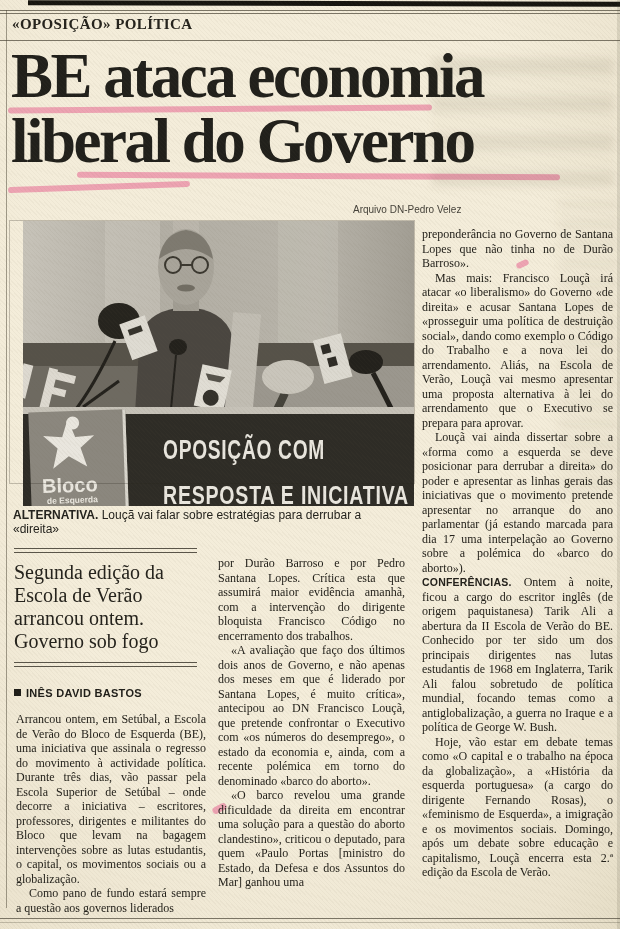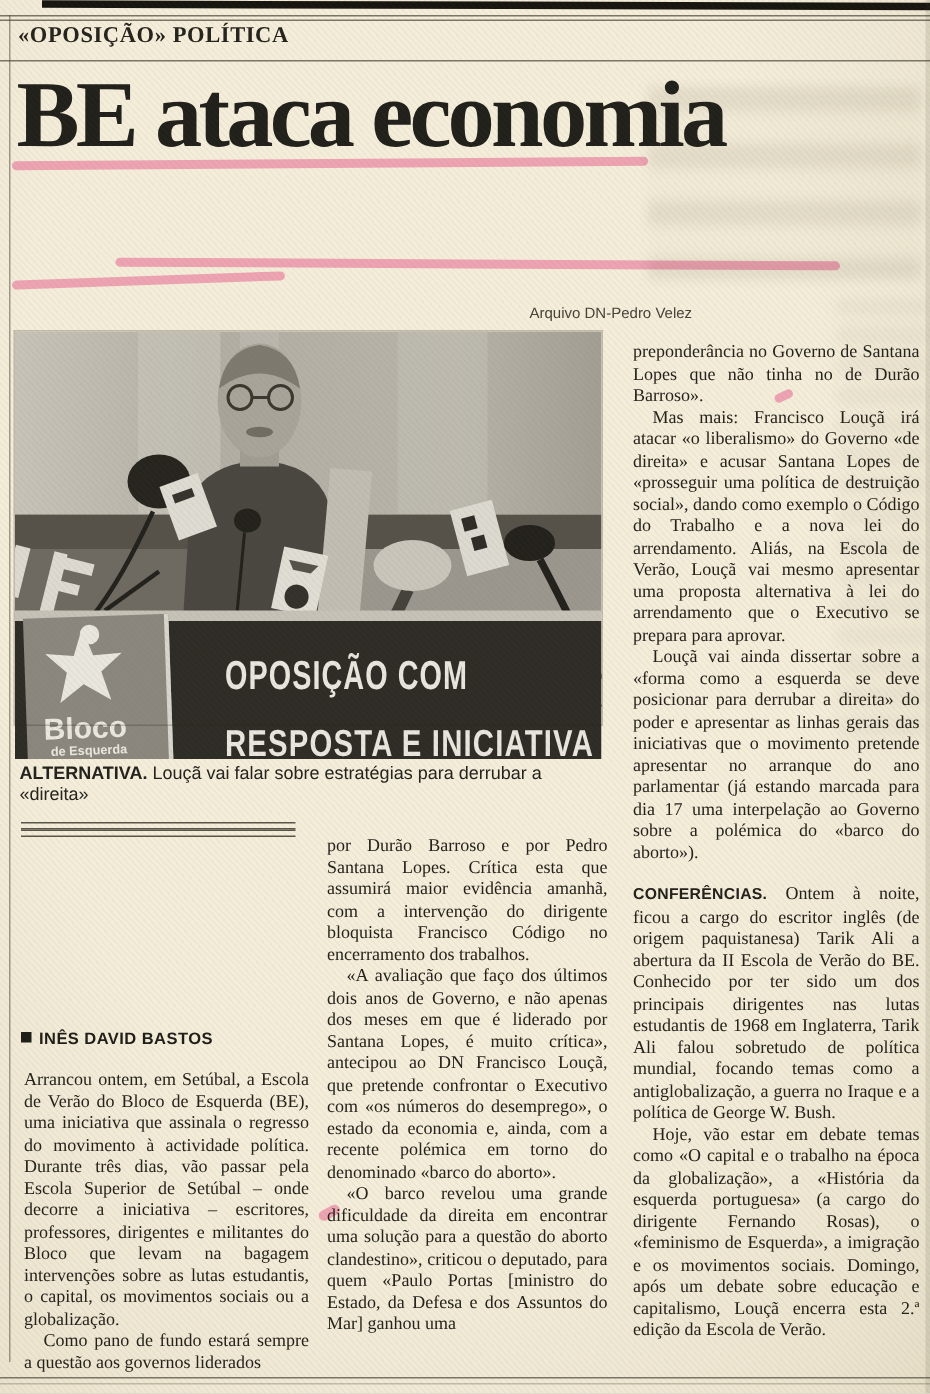--- a/index.html
+++ b/index.html
@@ -25,38 +25,38 @@
             letter-spacing:-2.5px;color:#21201b;white-space:nowrap;}
   .headline span{display:block;}
   .hl-mark{position:absolute;height:6px;border-radius:4px;background:#f47fb5;opacity:.62;mix-blend-mode:multiply;}
   .m1{left:8px;top:106px;width:424px;transform:rotate(-.4deg);}
   .m2{left:77px;top:173px;width:483px;transform:rotate(.3deg);}
   .m3{left:8px;top:184px;width:182px;transform:rotate(-2deg);}
   .m4{left:516px;top:261px;width:13px;height:6px;transform:rotate(-25deg);}
   .m5{left:212px;top:805px;width:15px;height:7px;transform:rotate(-28deg);}
   
   .credit{position:absolute;left:311px;top:204px;font-family:"Liberation Sans",sans-serif;font-size:10px;color:#45423a;margin-left:42px;}
-  .photo{position:absolute;left:10px;top:221px;width:391px;height:262px;outline:1px solid rgba(40,36,26,.25);}
+  .photo{position:absolute;left:10px;top:221px;width:391px;height:262px;outline:1px solid rgba(40,36,26,.25);padding-left:13px;}
   .caption{position:absolute;left:13px;top:508px;width:392px;font-family:"Liberation Sans",sans-serif;
            font-size:12px;color:#23221d;}
   .caption b{font-weight:bold;}
   
   .standfirst{position:absolute;left:14px;top:548px;width:183px;}
   .dbl{height:3px;border-top:1px solid #5a5549;border-bottom:1px solid #5a5549;}
   .sf-lines{margin:8px 0 9px 0;font-size:20px;line-height:23px;color:#24221c;}
   .sf-lines span{display:block;white-space:nowrap;}
   
   .byline{position:absolute;left:14px;top:687px;font-family:Liberation Sans, sans-serif;
           font-weight:bold;font-size:11px;letter-spacing:.3px;color:#1e1d18;}
   .byline .sq{display:inline-block;width:7px;height:7px;background:#1e1d18;margin-right:5px;transform:translateY(-1px);}
   
   .col{position:absolute;font-size:12px;line-height:14.5px;text-align:justify;color:#23211b;overflow:hidden;}
   .col p{margin:0;}
   .col p.ind{text-indent:13px;}
-  .col p.sect{margin-top:13px;}
+  .col p.sect{}
   .lead-in{font-family:"Liberation Sans",sans-serif;font-weight:bold;font-size:10.5px;letter-spacing:.2px;}
   .col-left{left:16px;top:712px;width:190px;height:206px;}
   .col-mid{left:218px;top:556px;width:187px;height:354px;}
   .col-right{left:422px;top:227px;width:191px;height:683px;}
   .grain{position:absolute;inset:0;pointer-events:none;opacity:.05;
          background:repeating-linear-gradient(47deg, #6b604a 0 1px, transparent 1px 3px);}
 </style>
 </head>
 <body>
 
@@ -70,20 +70,21 @@
   <div class="rule" style="top:922px;opacity:.4"></div>
   <div class="left-edge"></div>
   <div class="right-shade"></div>
   <div class="ghost g1"></div>
   <div class="ghost g2"></div>
 
   <div class="kicker">«OPOSIÇÃO» POLÍTICA</div>
 
   <h1 class="headline" style="margin:0">
     <span>BE ataca economia</span>
+    <span>liberal do Governo</span>
   </h1>
   <div class="hl-mark m1"></div>
   <div class="hl-mark m2"></div>
   <div class="hl-mark m3"></div>
   <div class="hl-mark m4"></div>
   <div class="hl-mark m5"></div>
 
   <div class="credit">Arquivo DN-Pedro Velez</div>
 
   <div class="photo">
@@ -174,20 +175,26 @@
       </g>
     </svg>
   </div>
 
   <div class="caption">
     <b>ALTERNATIVA.</b><span> Louçã vai falar sobre estratégias para derrubar a «direita»</span>
   </div>
 
   <div class="standfirst">
     <div class="dbl"></div>
+    <div class="sf-lines">
+      <span>Segunda edição da</span>
+      <span>Escola de Verão</span>
+      <span>arrancou ontem.</span>
+      <span>Governo sob fogo</span>
+    </div>
     <div class="dbl"></div>
   </div>
 
   <div class="byline">
     <span class="sq"></span><span>INÊS DAVID BASTOS</span>
   </div>
 
   <div class="col col-left">
     <p>Arrancou ontem, em Setúbal, a Escola de Verão do Bloco de Esquerda (BE), uma iniciativa que assinala o regresso do movimento à actividade política. Durante três dias, vão passar pela Escola Superior de Setúbal – onde decorre a iniciativa – escritores, professores, dirigentes e militantes do Bloco que levam na bagagem intervenções sobre as lutas estudantis, o capital, os movimentos sociais ou a globalização.</p>
     <p class="ind">Como pano de fundo estará sempre a questão aos governos liderados</p>

